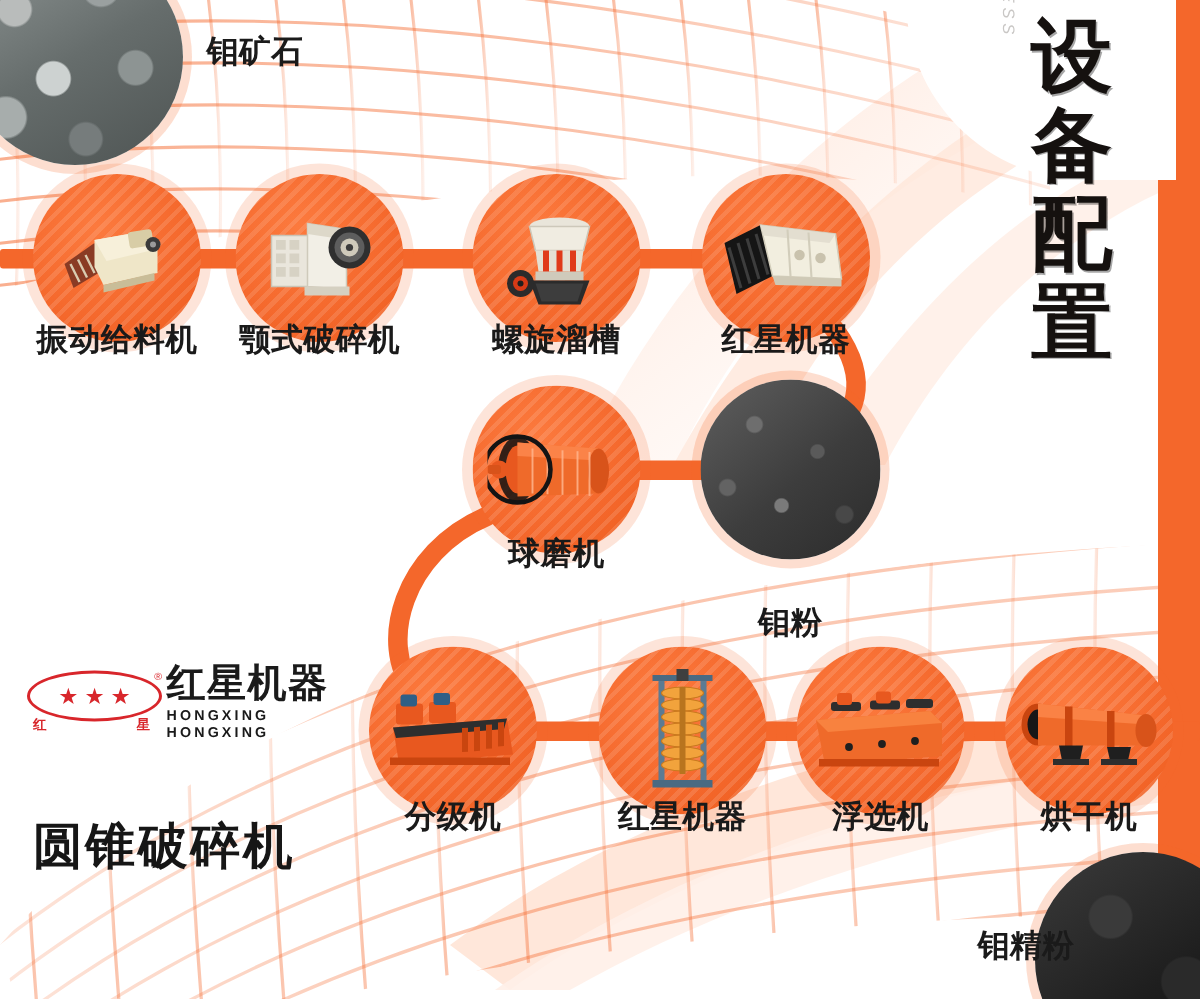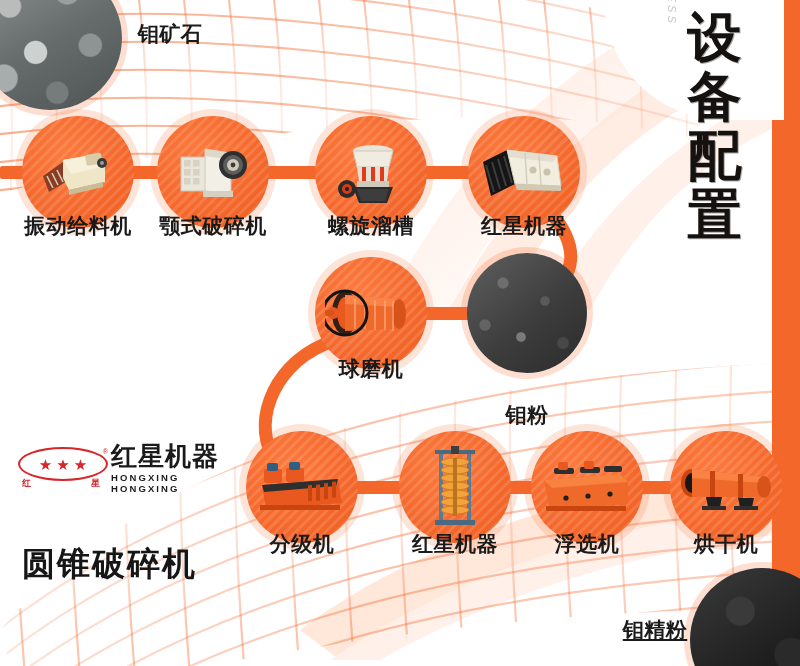--- a/index.html
+++ b/index.html
@@ -340,21 +340,21 @@
       <div class="conn-bar" style="left: 0px; top: 166px; width: 36px;"></div>
       <div class="conn-bar" style="left: 770px; top: 481px; width: 30px;"></div>
     </div>
 
   <div id="nodes-layer">
       <div class="photo-disc photo-ore" style="left: -22px; top: -34px; width: 144px; height: 144px;"></div>
       <div class="photo-disc photo-powder" style="left: 467px; top: 253px; width: 120px; height: 120px;"></div>
       <div class="photo-disc photo-concentrate" style="left: 690px; top: 568px; width: 144px; height: 144px;"></div>
       <div class="node-label" style="left: 60px; top: 20px; width: 220px; text-align: center;">钼矿石</div>
       <div class="node-label" style="left: 417px; top: 355px; width: 220px; margin-top: 46px;">钼粉</div>
-      <div class="node-label" style="left: 545px; top: 616px; width: 220px; text-decoration: underline;">钼精粉</div>
+      <div class="node-label" style="left: 574px; top: 616px; width: 220px;">钼精粉</div>
       <div class="node" style="left: 22px; top: 116px; width: 112px; height: 112px;">
         <div class="node-disc" style="left: 0px; top: 0px; width: 100%; height: 100%;"></div>
         <div class="machine">
           <svg width="78" height="52" viewBox="0 0 78 52">
       <path d="M4 30 L24 16 L30 34 L10 46 Z" fill="#8a3b24"></path>
       <g stroke="#d9cbb0" stroke-width="1.6">
         <path d="M8 30 L14 42"></path>
               <path d="M13 27 L19 39"></path>
               <path d="M18 24 L24 36"></path>
       </g>

